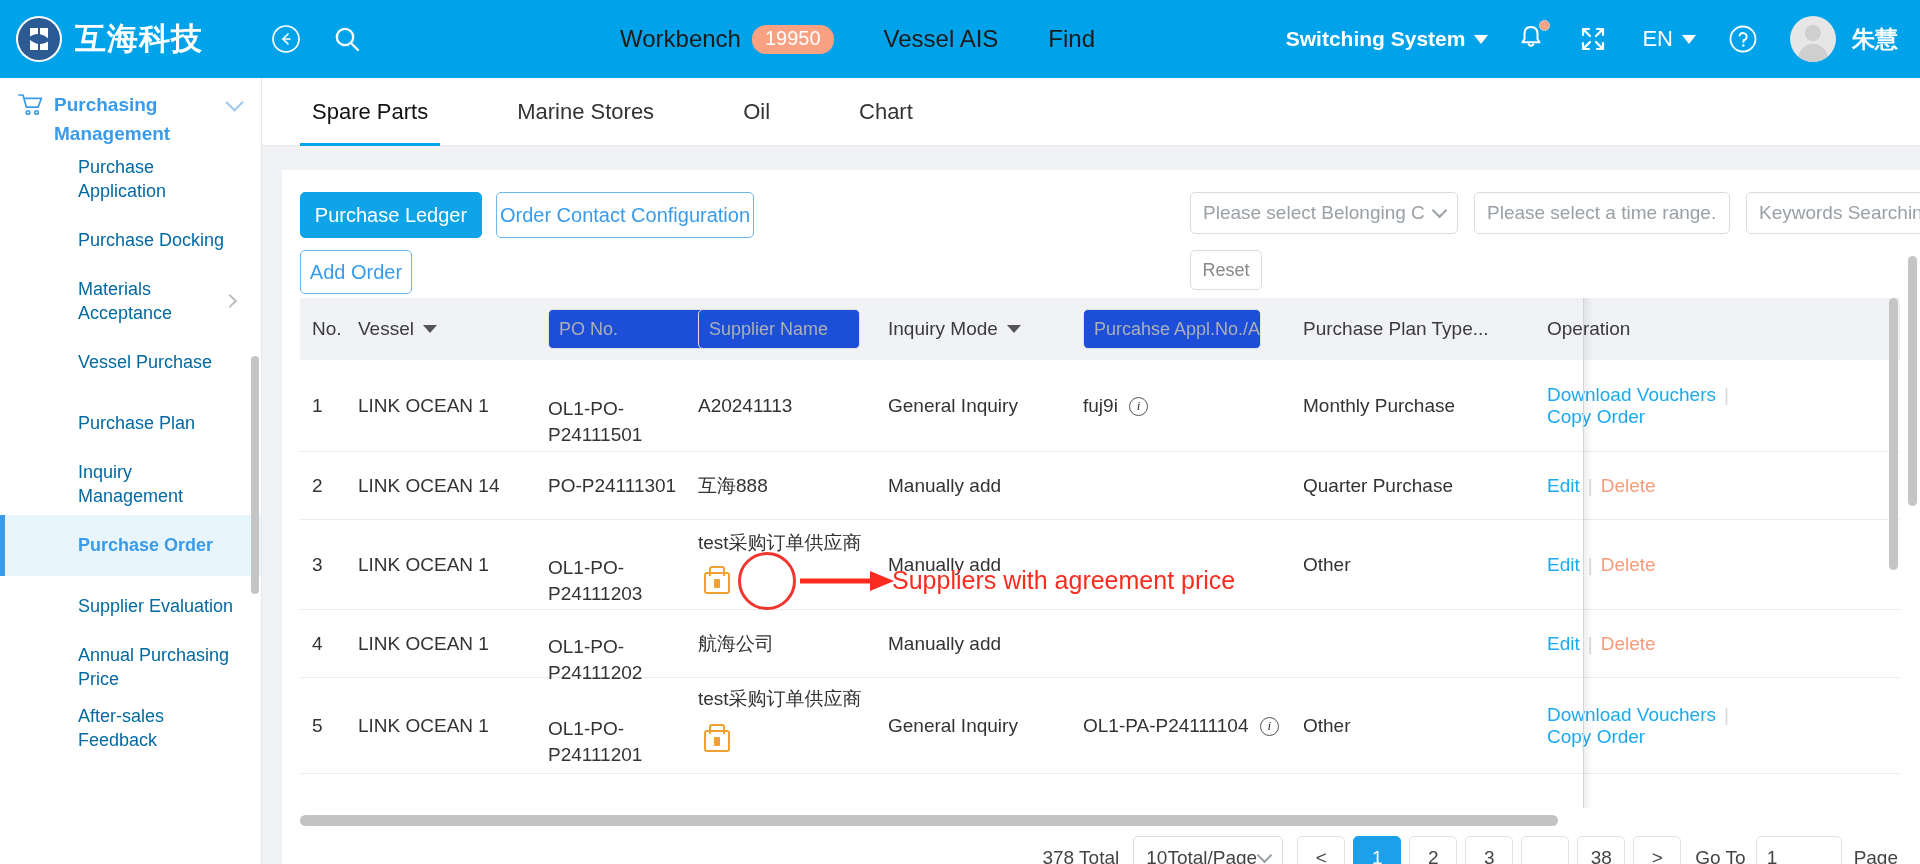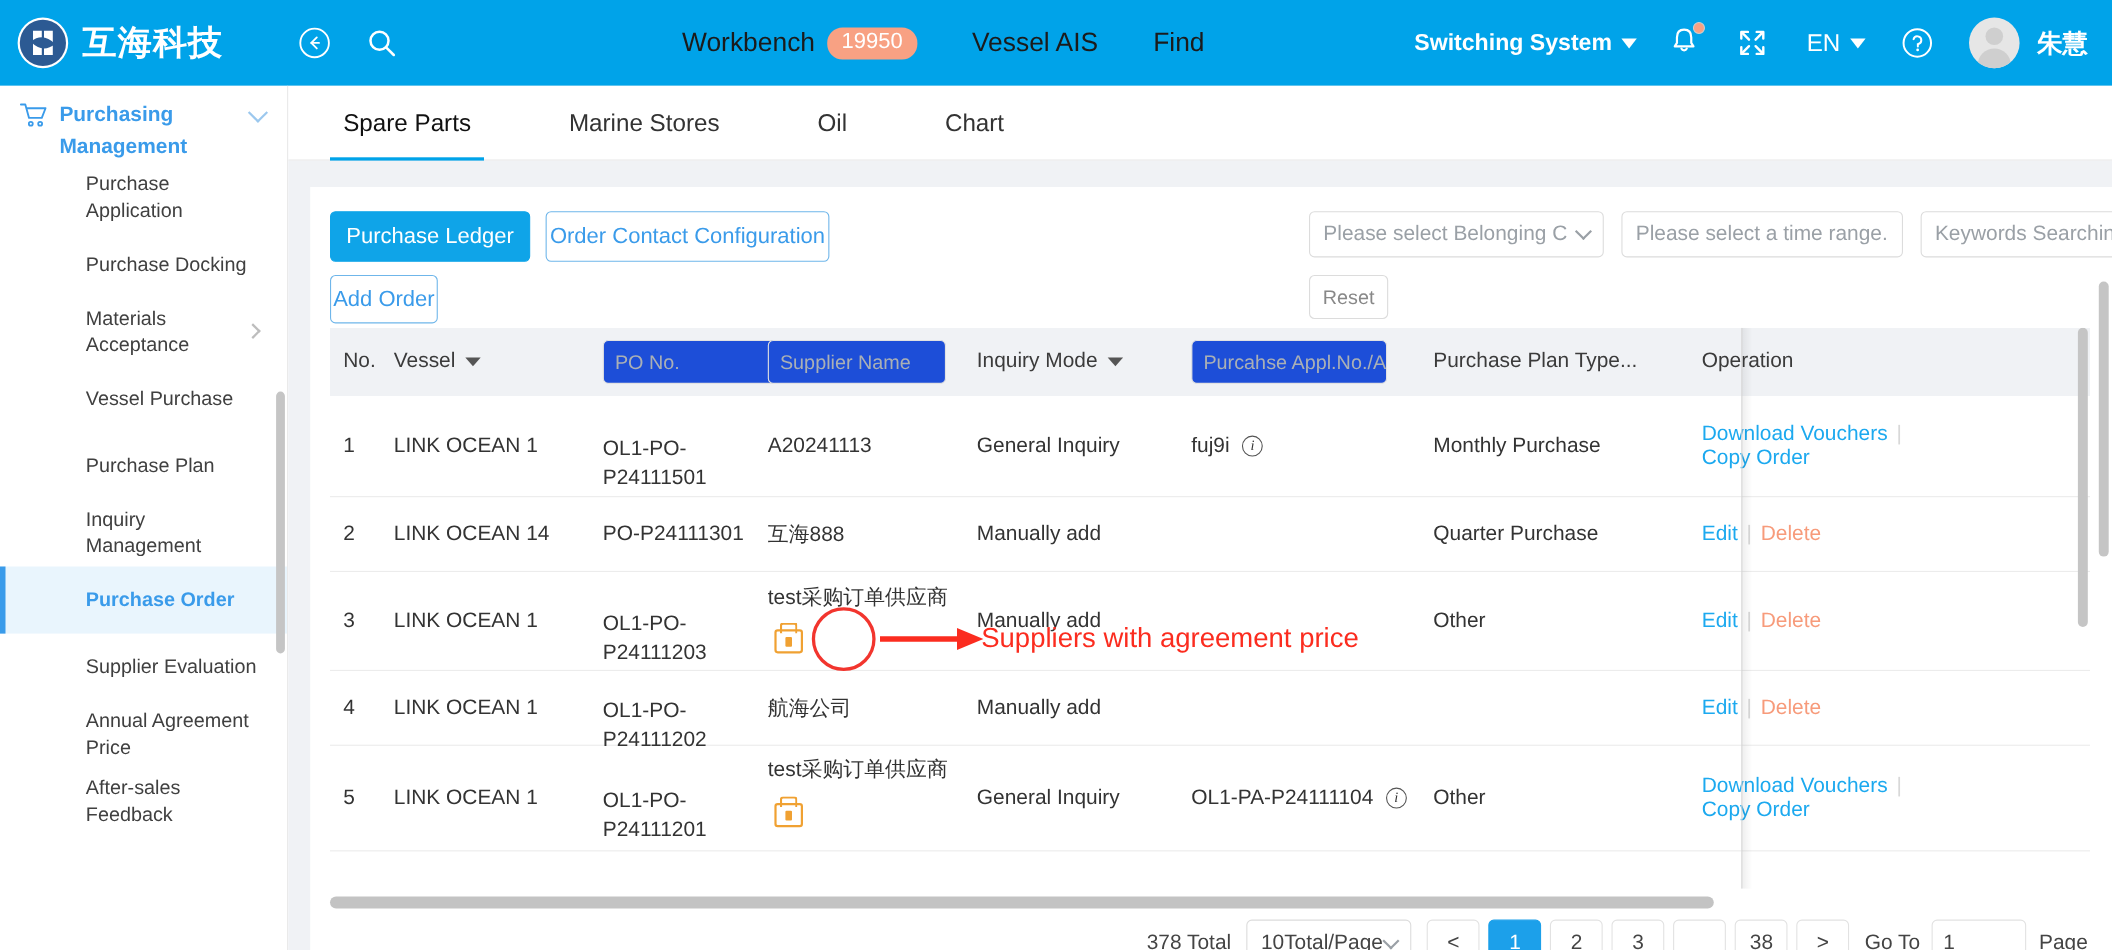--- a/index.html
+++ b/index.html
@@ -91,21 +91,21 @@
     color: #3A9BEA; font-size: 19px; font-weight: bold; line-height: 1.55;
     margin-left: 10px; flex: 1 1 auto;
   }
   .chev-dn {
     margin-left: auto; margin-top: 6px; width: 13px; height: 13px;
     border-right: 2px solid #9CC8EE; border-bottom: 2px solid #9CC8EE;
     transform: rotate(45deg); flex: 0 0 auto;
   }
   .side-item {
     display: flex; align-items: center; min-height: 61px;
-    padding: 6px 22px 6px 78px; font-size: 18px; color: #404040;
+    padding: 6px 22px 6px 78px; font-size: 18px; color: #0369a1;
     position: relative; cursor: pointer; line-height: 1.35;
   }
   .side-item.active {
     background: #E9F5FD; color: #3A9BEA; font-weight: bold;
   }
   .side-item.active::before {
     content: ""; position: absolute; left: 0; top: 0; bottom: 0; width: 5px; background: #3A9BEA;
   }
   .chev-rt {
     position: absolute; right: 26px; top: 50%; width: 10px; height: 10px;
@@ -145,21 +145,21 @@
   .btn {
     border-radius: 5px; font-size: 20px; display: inline-flex; align-items: center;
     justify-content: center; cursor: pointer; white-space: nowrap;
   }
   .btn-primary { background: #0FA4E8; color: #fff; border: 1px solid #0FA4E8; }
   .btn-ghost { background: #fff; color: #3A9BEA; border: 1px solid #6FB6EA; }
   .btn-grey { background: #fff; color: #888; border: 1px solid #DCDCDC; }
 
   #purchase-ledger-btn { position: absolute; left: 18px; top: 22px; width: 182px; height: 46px; }
   #order-contact-btn { position: absolute; left: 214px; top: 22px; width: 258px; height: 46px; }
-  #add-order-btn { position: absolute; left: 18px; top: 80px; width: 98px; height: 44px; }
+  #add-order-btn { position: absolute; left: 18px; top: 80px; width: 112px; height: 44px; }
   #reset-btn { position: absolute; left: 908px; top: 80px; width: 72px; height: 40px; font-size: 18px; }
 
   .field {
     position: absolute; height: 42px; border: 1px solid #DCDCDC; border-radius: 5px;
     background: #fff; display: flex; align-items: center; padding: 0 12px;
     font-size: 19px; color: #9AA0A6; white-space: nowrap; overflow: hidden;
   }
   #belonging-select { left: 908px; top: 22px; width: 268px; }
   #time-range-field { left: 1192px; top: 22px; width: 256px; }
   #keywords-field { left: 1464px; top: 22px; width: 248px; }
@@ -406,21 +406,21 @@
   <div class="side-item">
     <span>Inquiry Management</span>
   </div>
   <div class="side-item active">
     <span>Purchase Order</span>
   </div>
   <div class="side-item">
     <span>Supplier Evaluation</span>
   </div>
   <div class="side-item">
-    <span>Annual Agreement Price</span>
+    <span>Annual Purchasing Price</span>
   </div>
   <div class="side-item">
     <span>After-sales Feedback</span>
   </div>
 
   <div class="side-scroll"></div>
 </div>
 
 <div class="main">
 

